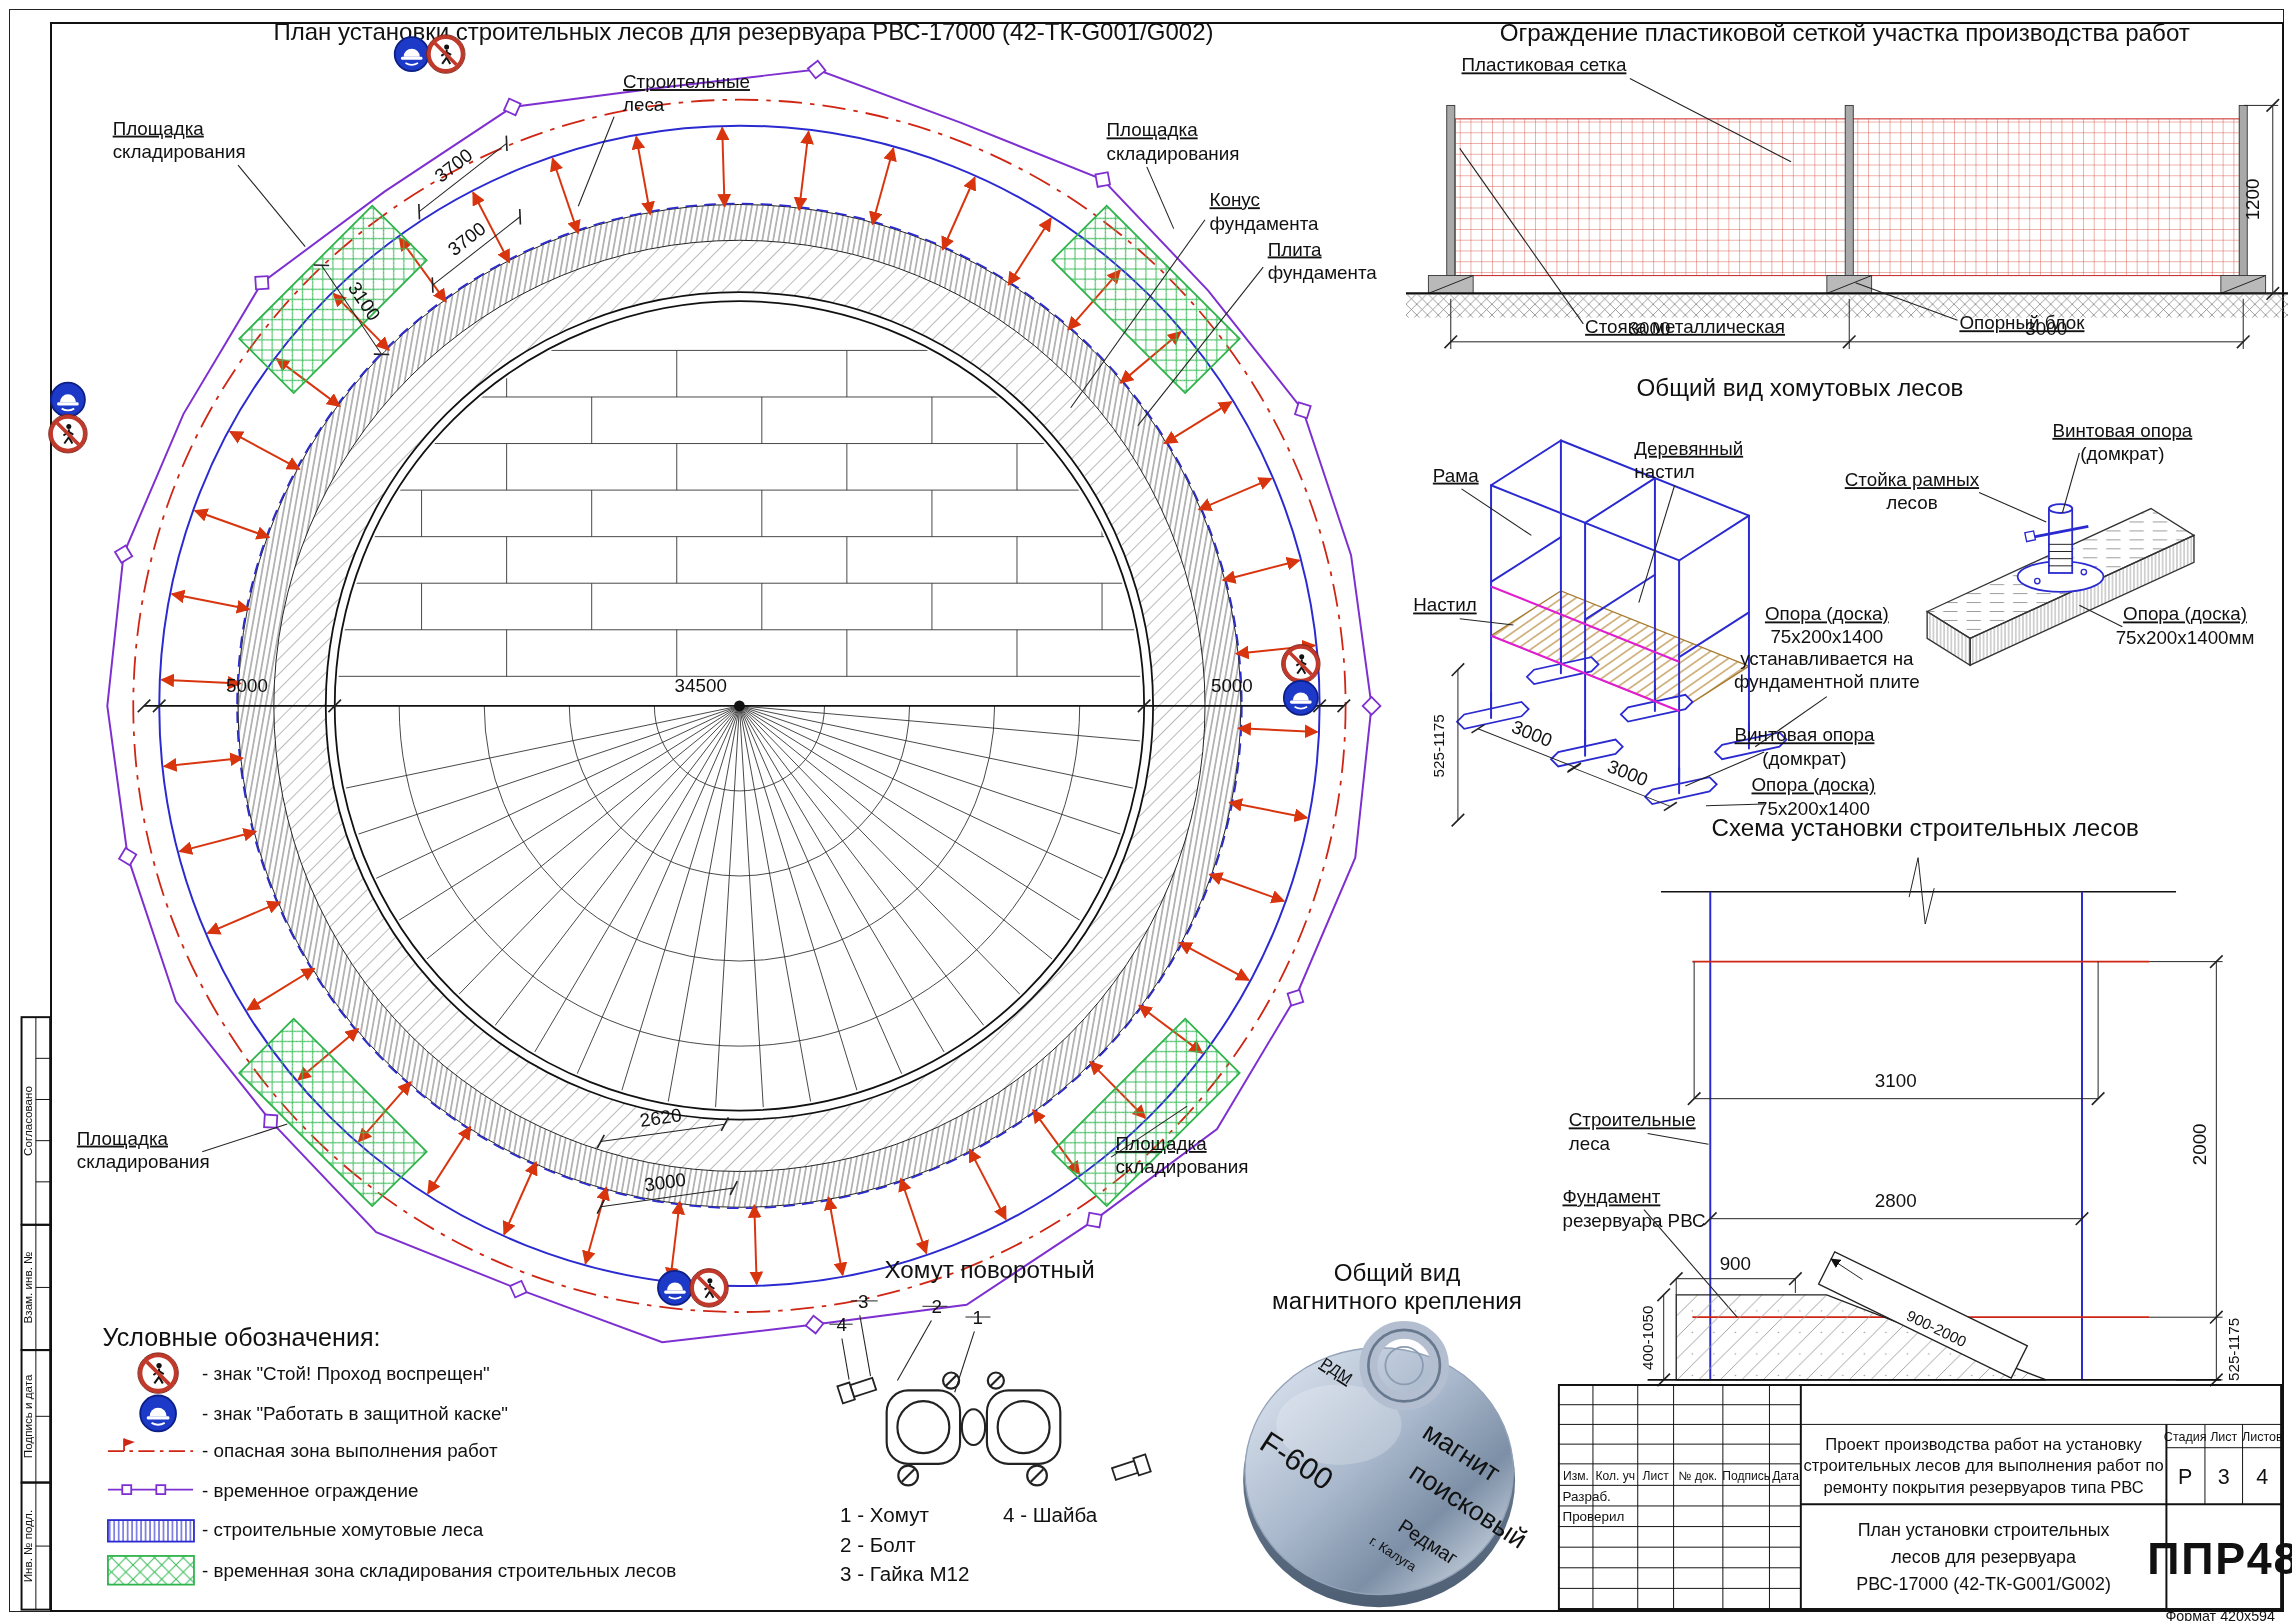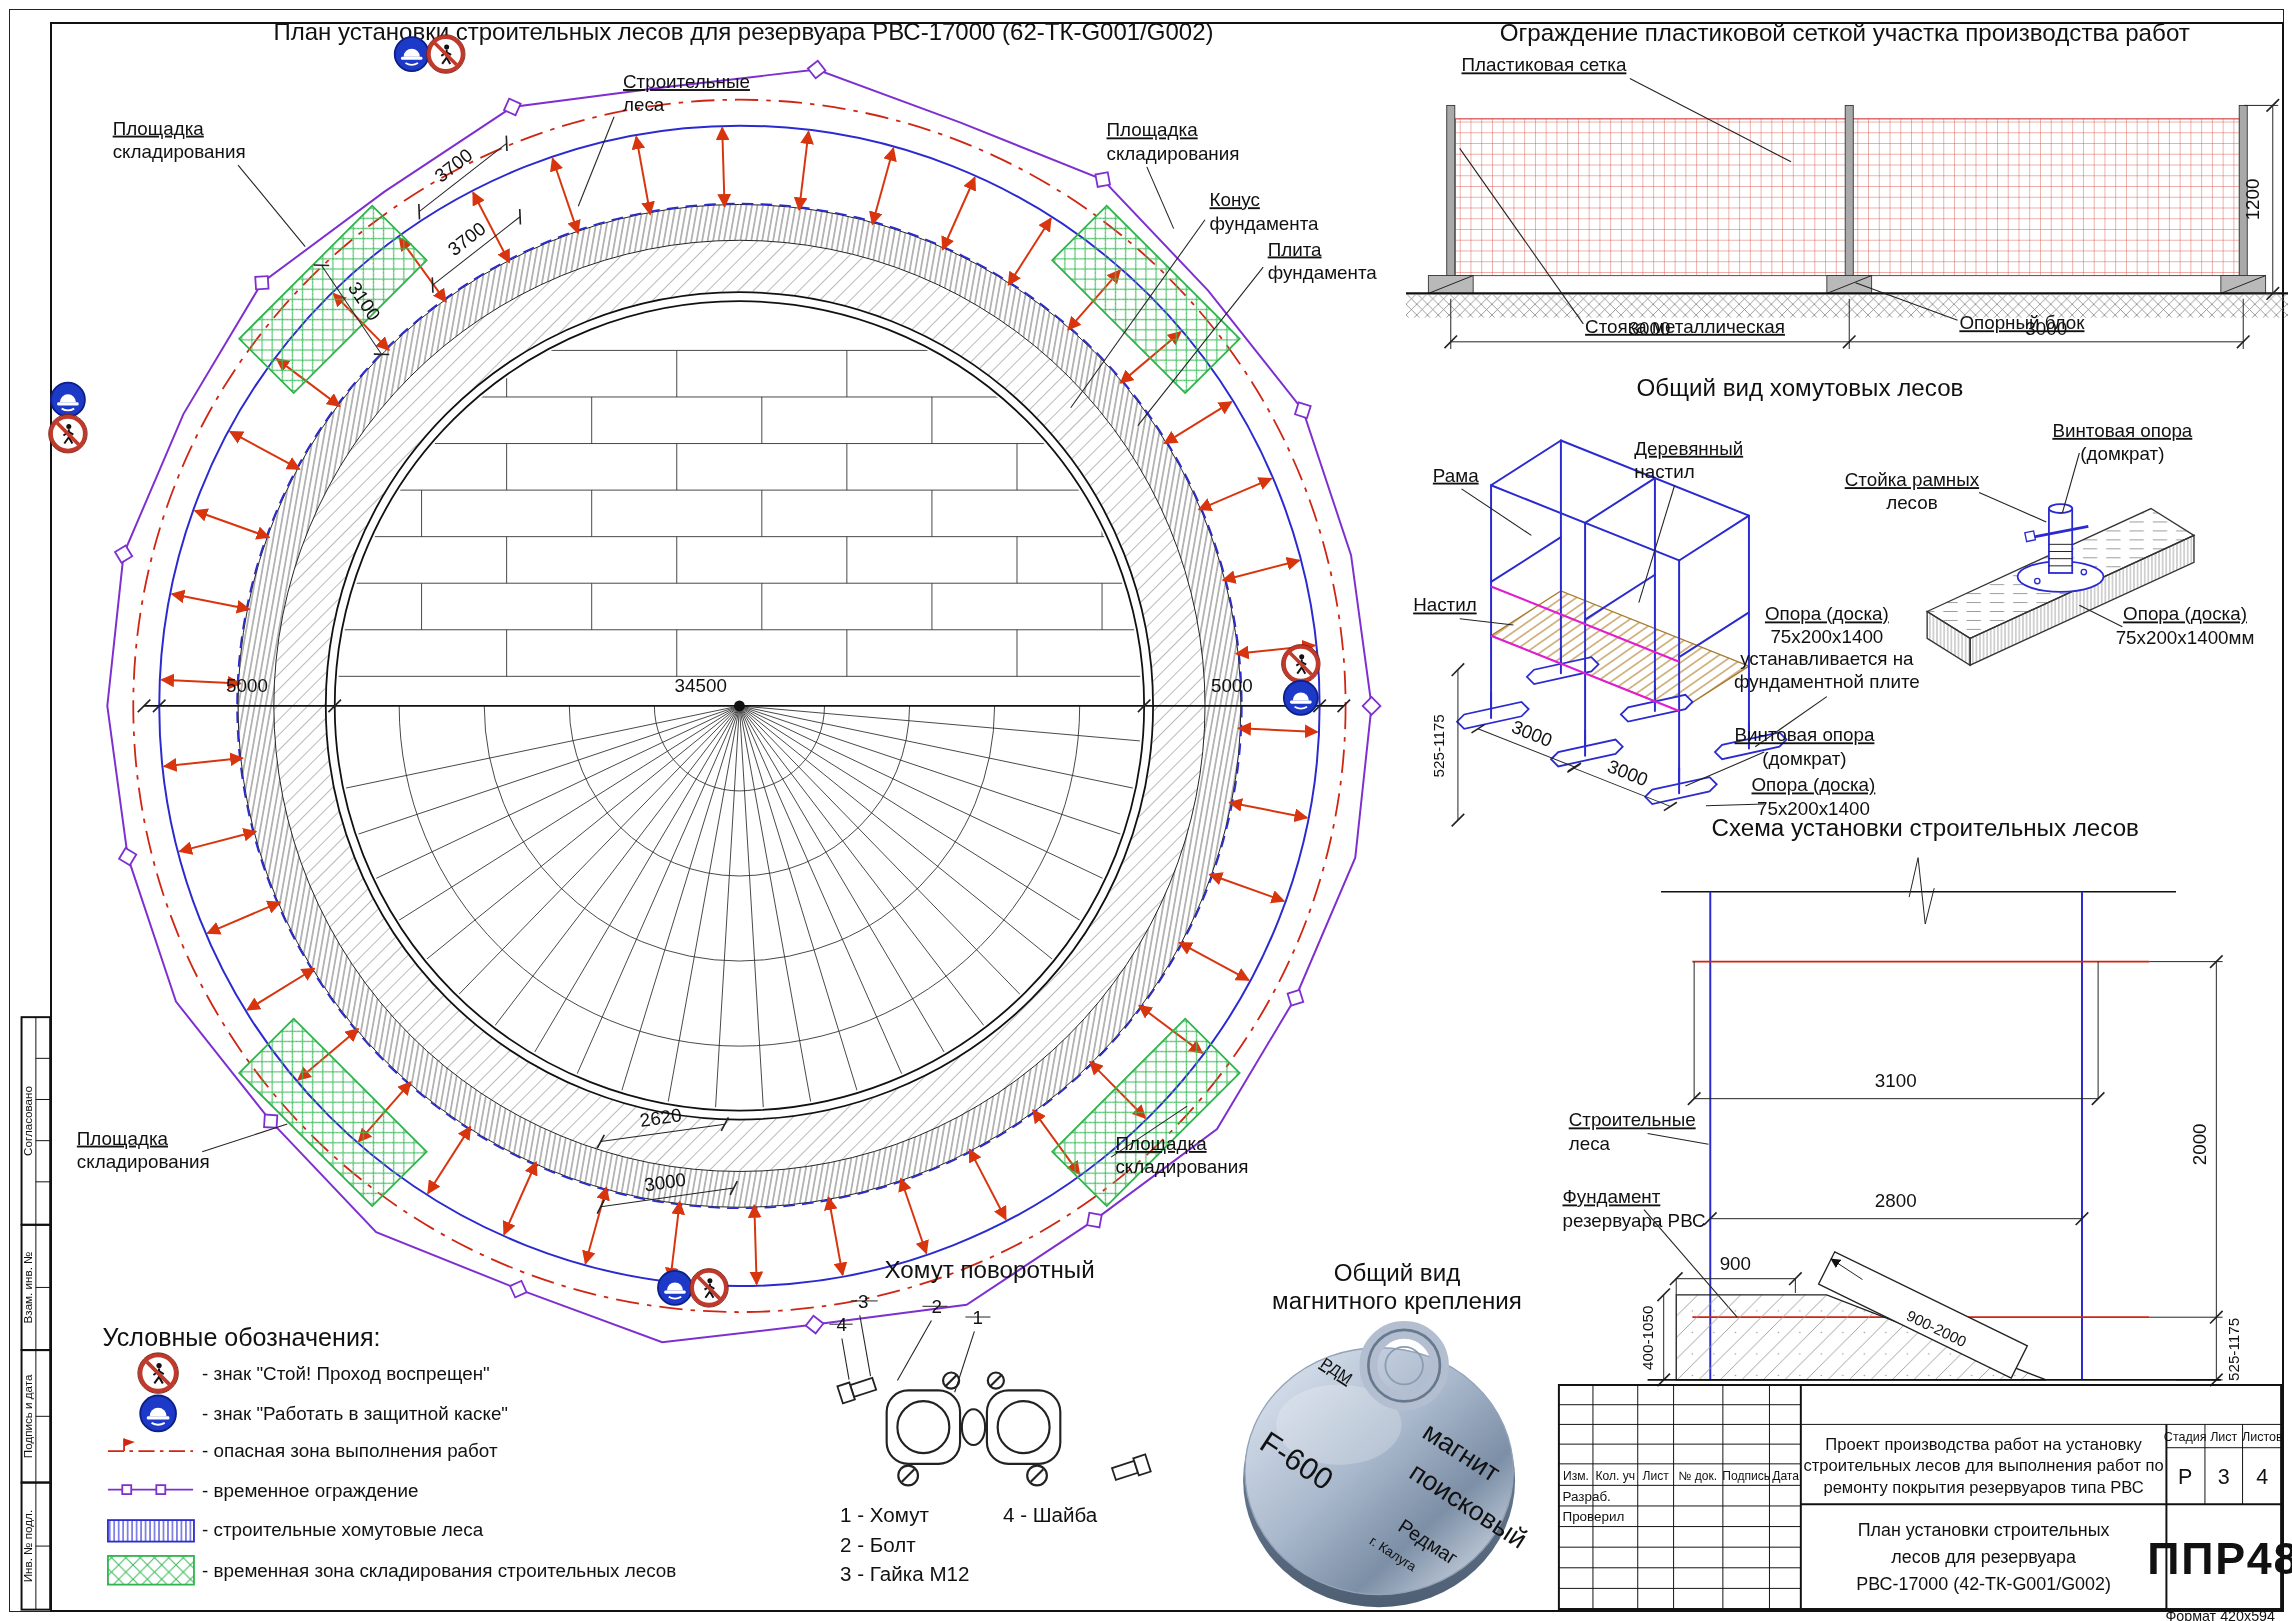--- a/index.html
+++ b/index.html
@@ -40,21 +40,21 @@
   .main-title{position:absolute;left:269px;top:18px;width:949px;text-align:center;font-size:24px;color:#111}
   .fmt{position:absolute;left:2006px;top:1608px;width:269px;text-align:right;font-size:14.3px;color:#111}
 </style>
 </head>
 <body>
 
 <div class="page">
   <div class="frame-outer"></div>
   <div class="frame-main"></div>
 
-  <div class="main-title">План установки строительных лесов для резервуара РВС-17000 (62-ТК-G001/G002)</div>
+  <div class="main-title">План установки строительных лесов для резервуара РВС-17000 (42-ТК-G001/G002)</div>
 
   <svg style="left:50px;top:36px" width="1352" height="1312" viewBox="0 0 1510 1465">
     <defs>
       <pattern id="hCone" width="12" height="12" patternUnits="userSpaceOnUse" patternTransform="rotate(45)">
           <line x1="0" y1="0" x2="0" y2="12" stroke="#666" stroke-width="1"></line>
         </pattern>
       <pattern id="hPlate" width="6" height="6" patternUnits="userSpaceOnUse" patternTransform="rotate(10)">
           <line x1="1" y1="0" x2="1" y2="6" stroke="#555" stroke-width="0.9"></line>
         </pattern>
       <pattern id="gCross" width="16" height="16" patternUnits="userSpaceOnUse">

